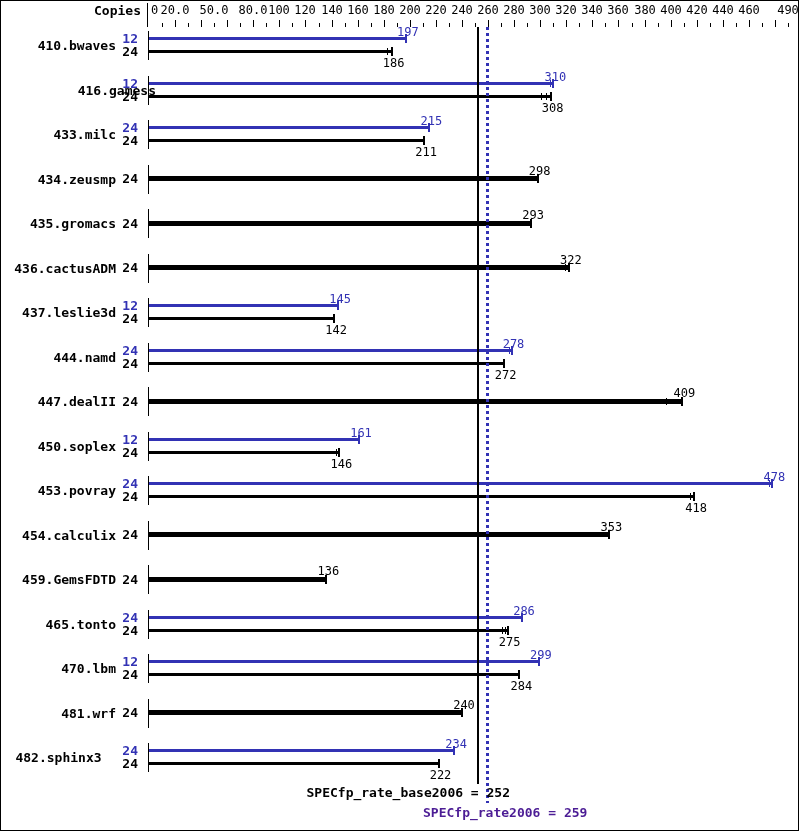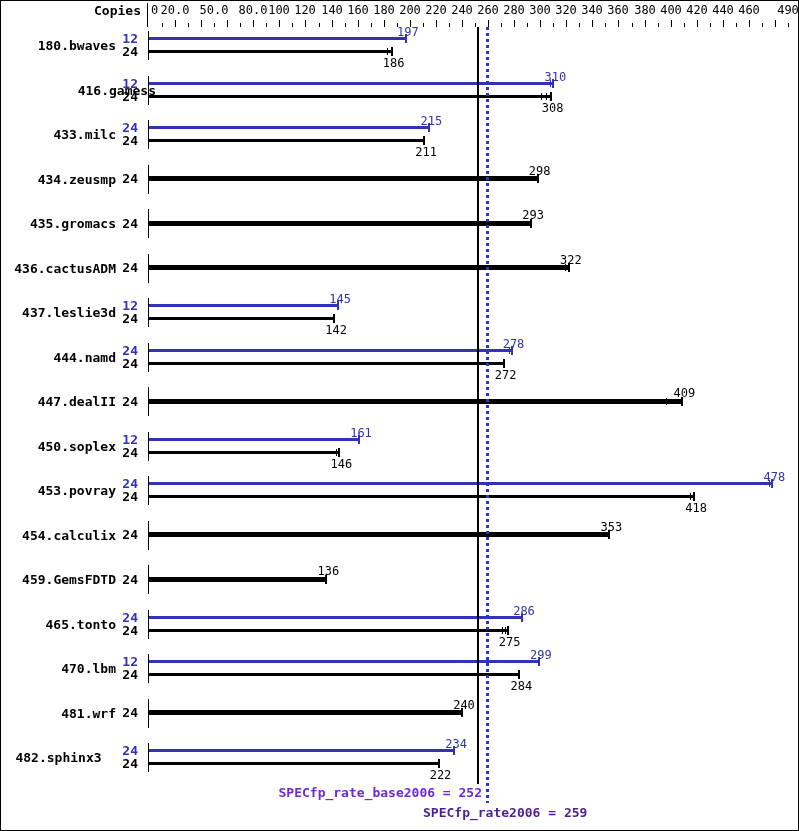--- a/index.html
+++ b/index.html
@@ -125,21 +125,21 @@
       <span class="abs axis-label" style="left: 617px; top: 2px;">360</span>
       <span class="abs axis-label" style="left: 644px; top: 2px;">380</span>
       <span class="abs axis-label" style="left: 670px; top: 2px;">400</span>
       <span class="abs axis-label" style="left: 696px; top: 2px;">420</span>
       <span class="abs axis-label" style="left: 722px; top: 2px;">440</span>
       <span class="abs axis-label" style="left: 748px; top: 2px;">460</span>
       <span class="abs axis-label" style="left: 787px; top: 2px;">490</span>
     </div>
   <div id="rows">
       <div class="abs " style="left: 0px; top: 26px; width: 799px; height: 44.5px;">
-        <span class="abs bench-name" style="left: 0px; top: 11px; width: 115px;">180.bwaves</span>
+        <span class="abs bench-name" style="left: 0px; top: 11px; width: 115px;">410.bwaves</span>
         <div class="abs row-stub" style="left: 147px; top: 4px; height: 29px;"></div>
         <span class="abs copies-val" style="left: 0px; top: 4px; width: 137px; color: rgb(50, 50, 180);">12</span>
         <div class="abs bar" style="left: 148px; top: 10px; width: 256.9px; background: rgb(50, 50, 180);"></div>
         <div class="abs endcap" style="left: 403.9px; top: 7px; height: 9px; background: rgb(50, 50, 180);"></div>
         <span class="abs val-label" style="left: 406.9px; top: -2px; color: rgb(50, 50, 180);">197</span>
         <span class="abs copies-val" style="left: 0px; top: 17px; width: 137px; color: rgb(0, 0, 0);">24</span>
         <div class="abs bar" style="left: 148px; top: 23px; width: 242.6px; background: rgb(0, 0, 0);"></div>
         <div class="abs endcap" style="left: 389.6px; top: 20px; height: 9px; background: rgb(0, 0, 0);"></div>
         <div class="abs runmark" style="left: 385.6px; top: 21px; height: 7px; background: rgb(0, 0, 0);"></div>
         <span class="abs val-label" style="left: 392.6px; top: 29px; color: rgb(0, 0, 0);">186</span>
@@ -318,15 +318,15 @@
         <div class="abs bar" style="left: 148px; top: 23px; width: 289.5px; background: rgb(0, 0, 0);"></div>
         <div class="abs endcap" style="left: 436.5px; top: 20px; height: 9px; background: rgb(0, 0, 0);"></div>
         <span class="abs val-label" style="left: 439.5px; top: 29px; color: rgb(0, 0, 0);">222</span>
       </div>
     </div>
   <div id="reflines">
       <div class="abs ref-line-base" style="left: 476px; top: 26px; height: 757px; background: rgb(0, 0, 0);"></div>
       <div class="abs ref-line-peak" style="left: 485px; top: 26px; height: 776px; width: 3px; background: repeating-linear-gradient(rgb(50, 50, 180) 0px, rgb(50, 50, 180) 3px, transparent 3px, transparent 6px);"></div>
     </div>
 
-  <span id="footer-base" class="abs footer-text footer-base" style="left: 0px; top: 784px; width: 481px; color: #6d28d9;">SPECfp_rate_base2006 = 252</span>
+  <span id="footer-base" class="abs footer-text footer-base" style="left: 0px; top: 784px; width: 481px; color: #000000; padding-left: 28px;">SPECfp_rate_base2006 = 252</span>
   <span id="footer-peak" class="abs footer-text" style="left: 422px; top: 804px; color: #4c1d95;">SPECfp_rate2006 = 259</span>
 </div>
 
 </body></html>

